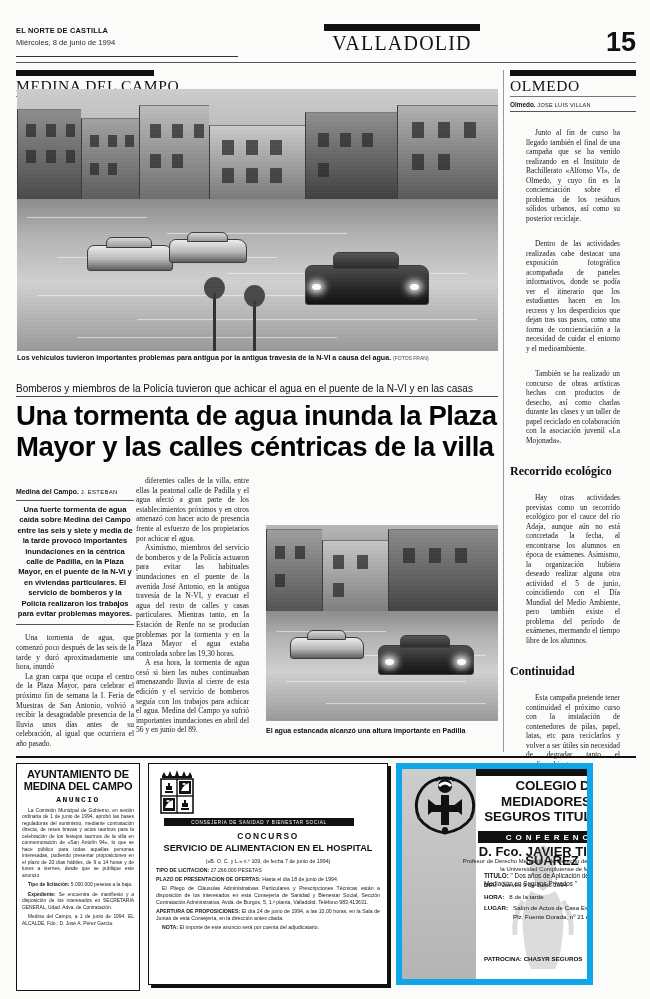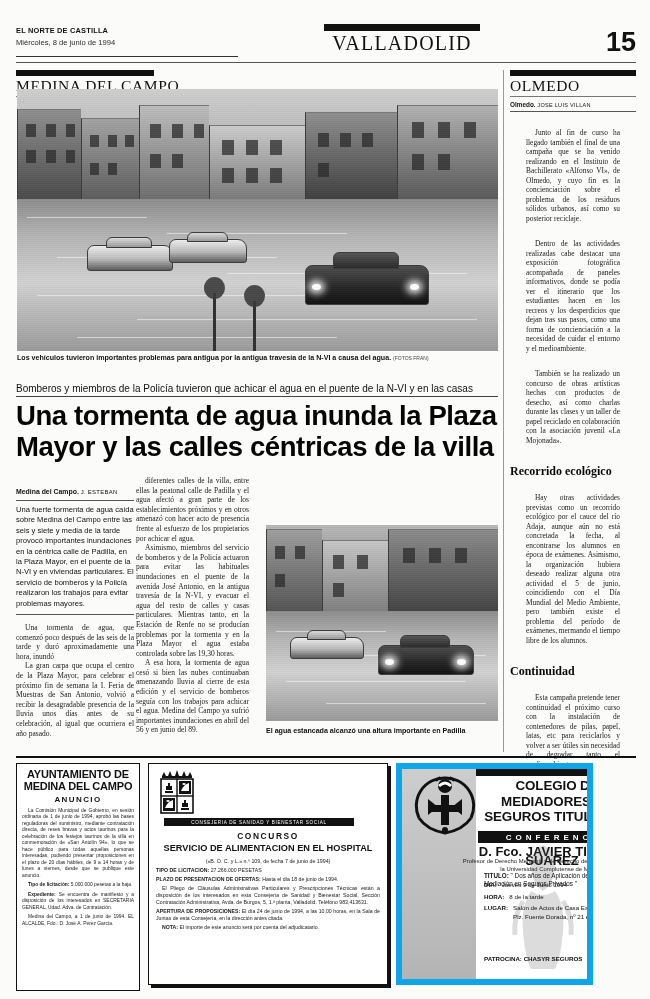--- a/index.html
+++ b/index.html
@@ -172,22 +172,22 @@
   
   .col { position: absolute; }
   .byline {
     font-family: "Liberation Sans", sans-serif;
     font-size: 6.9px; font-weight: bold; line-height: 10px; color: #111;
   }
   .byline .auth { font-weight: normal; font-size: 5.9px; letter-spacing: .3px; }
   .byline-rule { border-top: 1px solid #555; margin: 3px 0 4px 0; }
   .lead {
     font-family: "Liberation Sans", sans-serif;
-    font-weight: normal; font-size: 7.6px; line-height: 10.4px;
-    color: #111; text-align: left;
+    font-weight: bold; font-size: 7.6px; line-height: 10.4px;
+    color: #111; text-align: center;
   }
   .lead-rule { border-top: 1px solid #555; margin: 5px 0 0 0; }
   .body-text {
     font-family: "Liberation Serif", serif;
     font-size: 7.5px; line-height: 9.6px; color: #1a1a1a;
     text-align: justify; hyphens: auto;
   }
   .body-text p { margin: 0; text-indent: 9px; }
 
   #col1 { left: 16px; top: 487px; width: 118px; }
@@ -235,21 +235,21 @@
   .ad { position: absolute; background: #fff; }
 
   
   #ad-ayto { left: 16px; top: 763px; width: 124px; height: 228px;
     border: 1px solid #111; padding: 4px 5px; }
   #ad-ayto .t1 {
     font-family: "Liberation Sans", sans-serif; font-weight: bold;
     font-size: 11px; line-height: 12.4px; text-align: center; letter-spacing: -.2px;
   }
   #ad-ayto .t2 {
-    font-family: Liberation Sans, sans-serif; font-weight: bold;
+    font-family: Liberation Mono, monospace; font-weight: bold;
     font-size: 8px; line-height: 11px; text-align: center; letter-spacing: 1.4px;
     margin-top: 1px;
   }
   #ad-ayto .atext {
     font-family: "Liberation Sans", sans-serif;
     font-size: 4.9px; line-height: 6.5px; text-align: justify; color: #1a1a1a;
     margin-top: 3px;
   }
   #ad-ayto .atext p { margin: 0 0 3px 0; text-indent: 6px; }
   #ad-ayto .atext b { font-weight: bold; }

